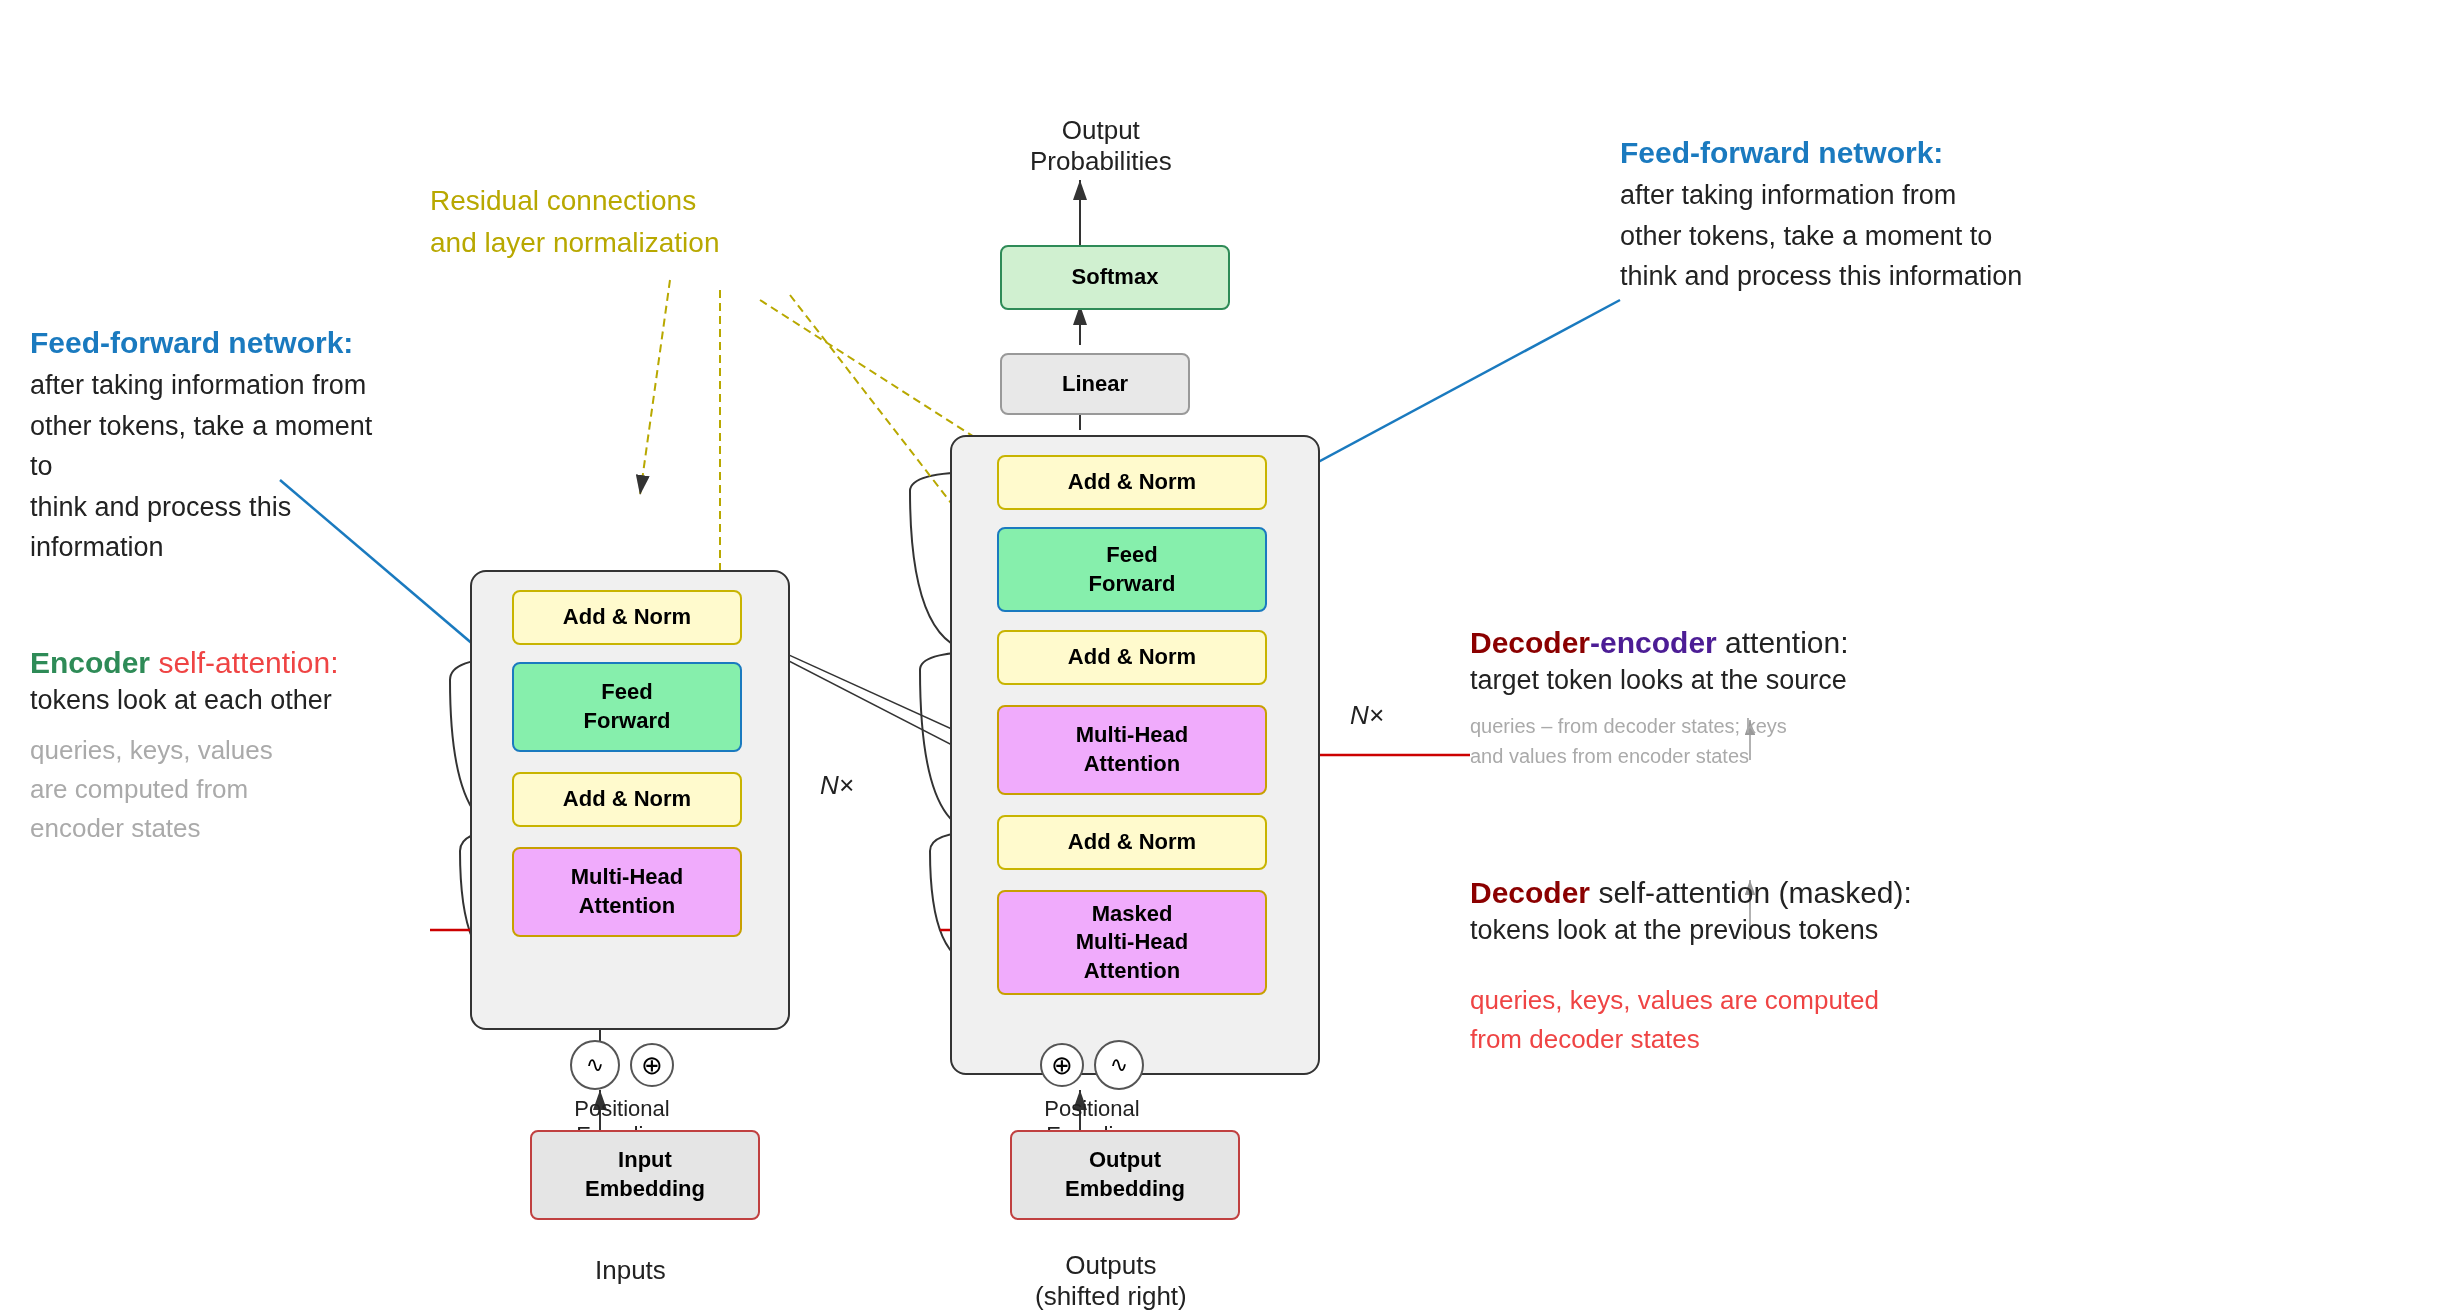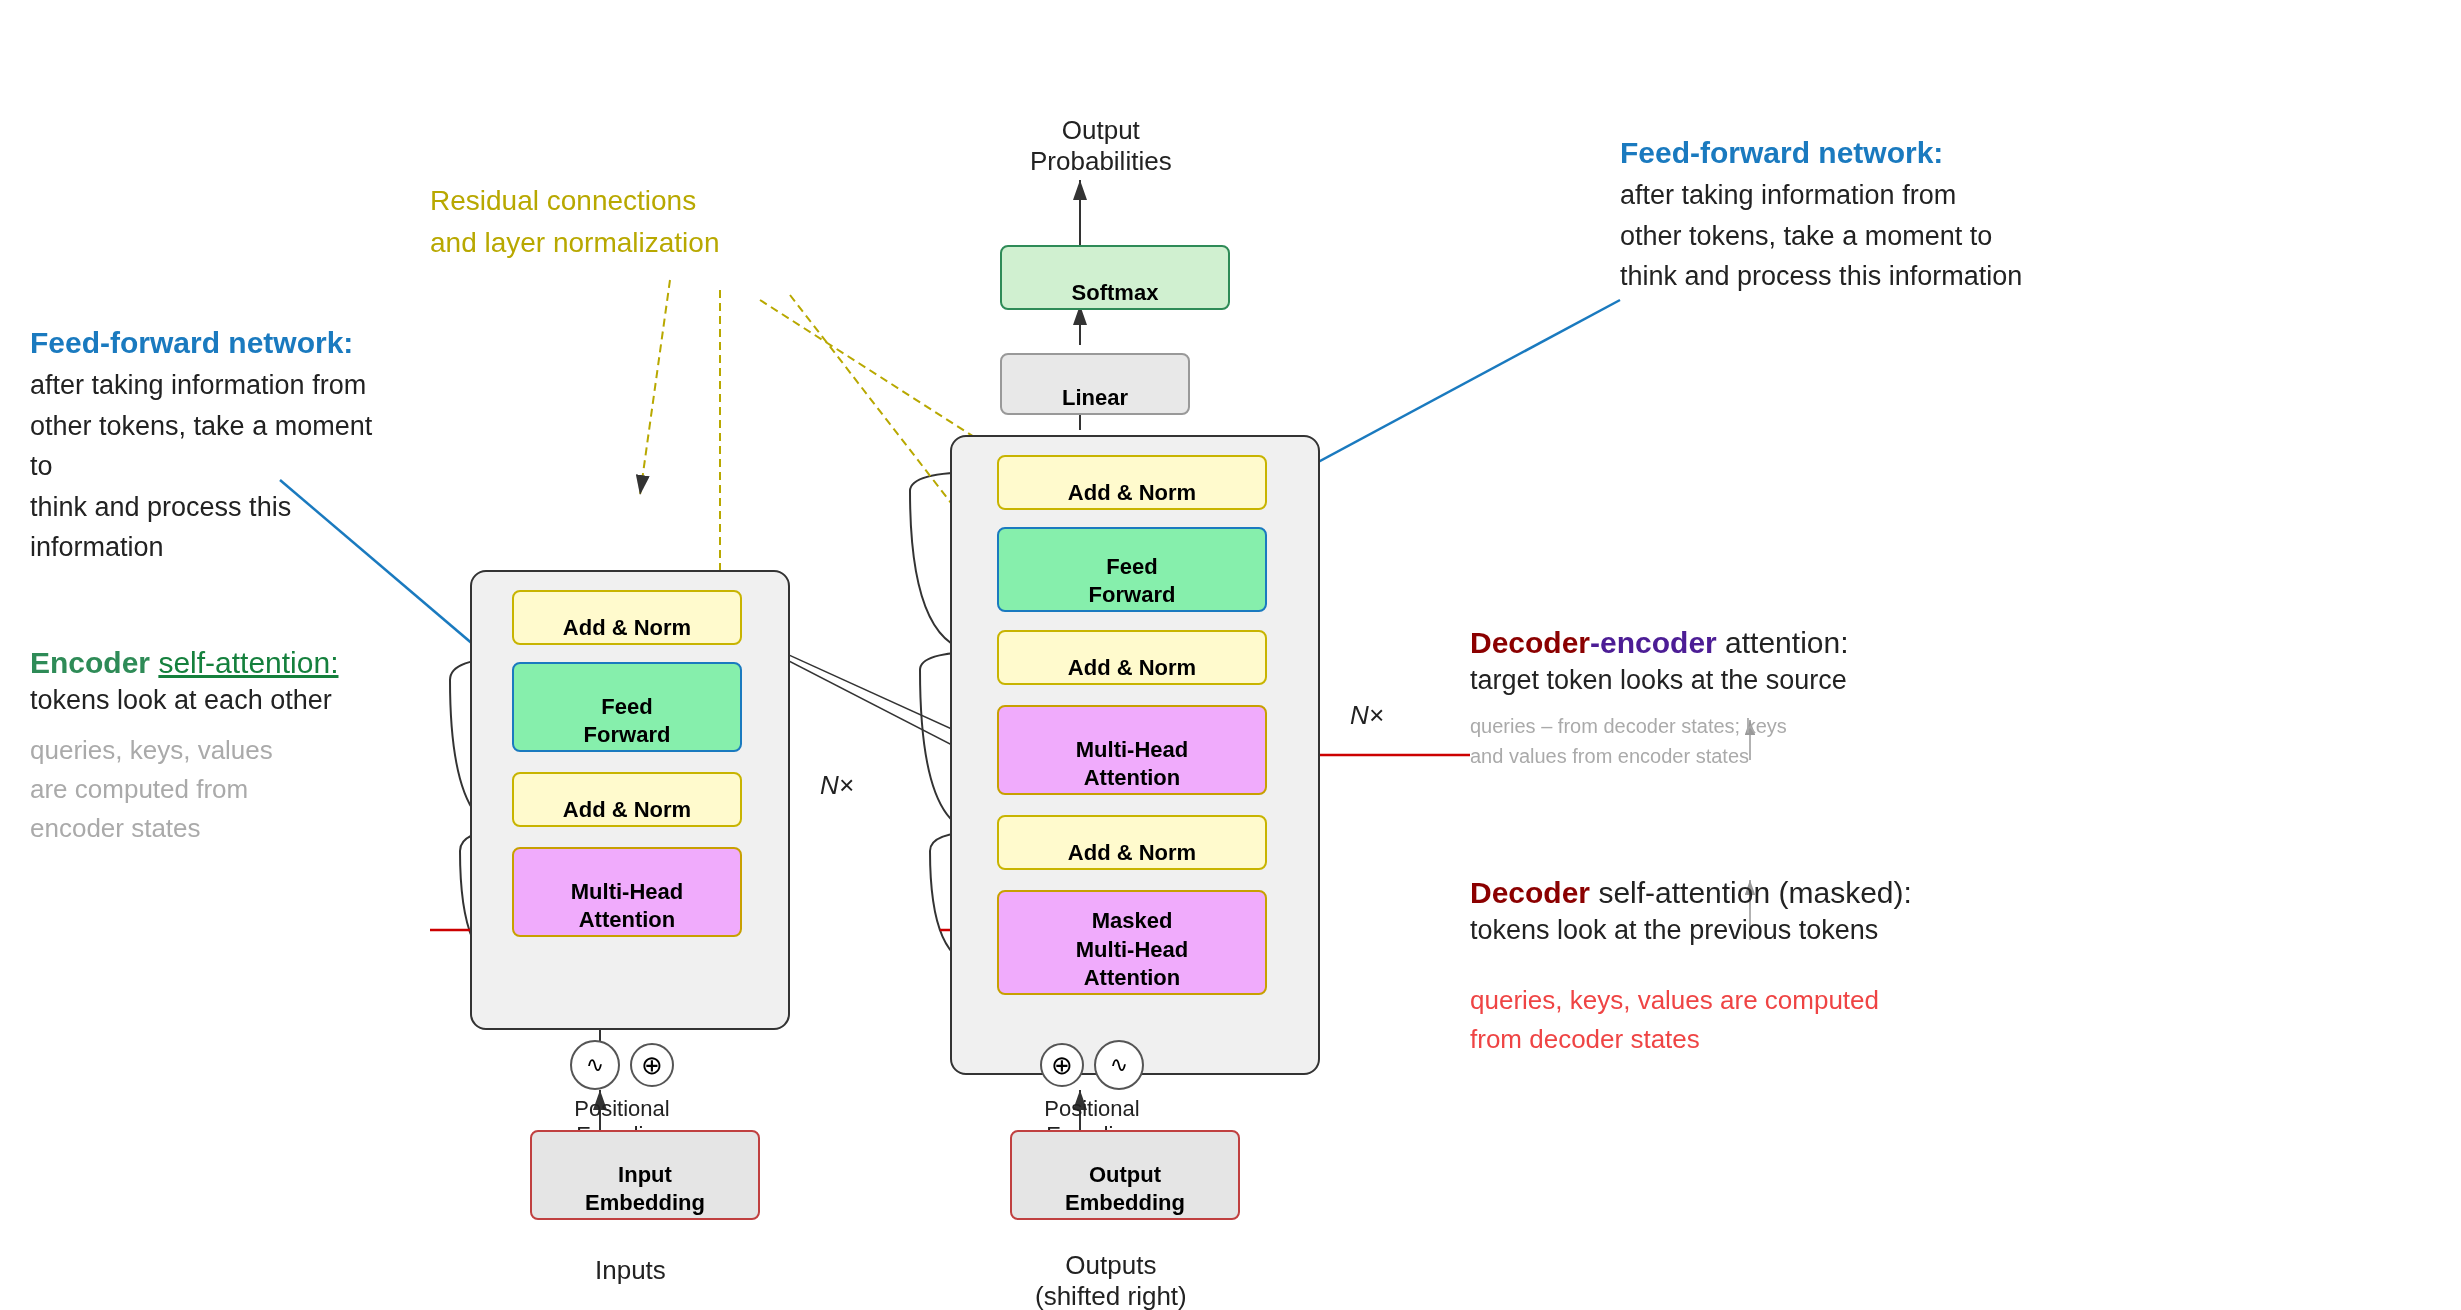--- a/index.html
+++ b/index.html
@@ -25,21 +25,21 @@
       line-height: 1.4;
     }
     .annotation.olive { color: #b8a800; }
 
     
     .box {
       position: absolute;
       border: 2px solid #000000;
       border-radius: 8px;
       display: flex;
-      align-items: flex-end;
+      align-items: center;
       justify-content: center;
       text-align: center;
       font-size: 22px;
       font-weight: bold;
       line-height: 1.3;
     }
 
     .box.yellow { background: #fffacd; border-color: #c8b400; }
     .box.blue-light { background: #86efac; border-color: #1a7abf; }
     .box.green-light { background: #d0f0d0; border-color: #2e8b57; }
@@ -179,21 +179,21 @@
       <span style="color:#1a7abf; font-weight:bold;">Feed-forward network:</span>
     </div>
     <div style="font-size:27px; line-height:1.5; color:#222; max-width:450px;">
       after taking information from<br>other tokens, take a moment to<br>think and process this information
     </div>
   </div>
 
   <div style="position:absolute; left:30px; top:640px;">
     <div style="font-size:30px; line-height:1.5;">
       <span style="color:#2e8b57; font-weight:bold;">Encoder</span>
-      <span style="color:#15803d; font-weight:normal;text-decoration:underline;"> self-attention:</span>
+      <span style="color:#ef4444; font-weight:normal;"> self-attention:</span>
     </div>
     <div style="font-size:27px; color:#222;">tokens look at each other</div>
     <div style="font-size:26px; color:#aaa; margin-top:15px; line-height:1.5;">
       queries, keys, values<br>are computed from<br>encoder states
     </div>
   </div>
 
   <div style="position:absolute; left:1470px; top:620px;">
     <div style="font-size:30px; line-height:1.5;">
       <span style="color:#8b0000; font-weight:bold;">Decoder</span><span style="color:#4c1d95; font-weight:bold;">-encoder</span><span style="color:#222;"> attention:</span>

